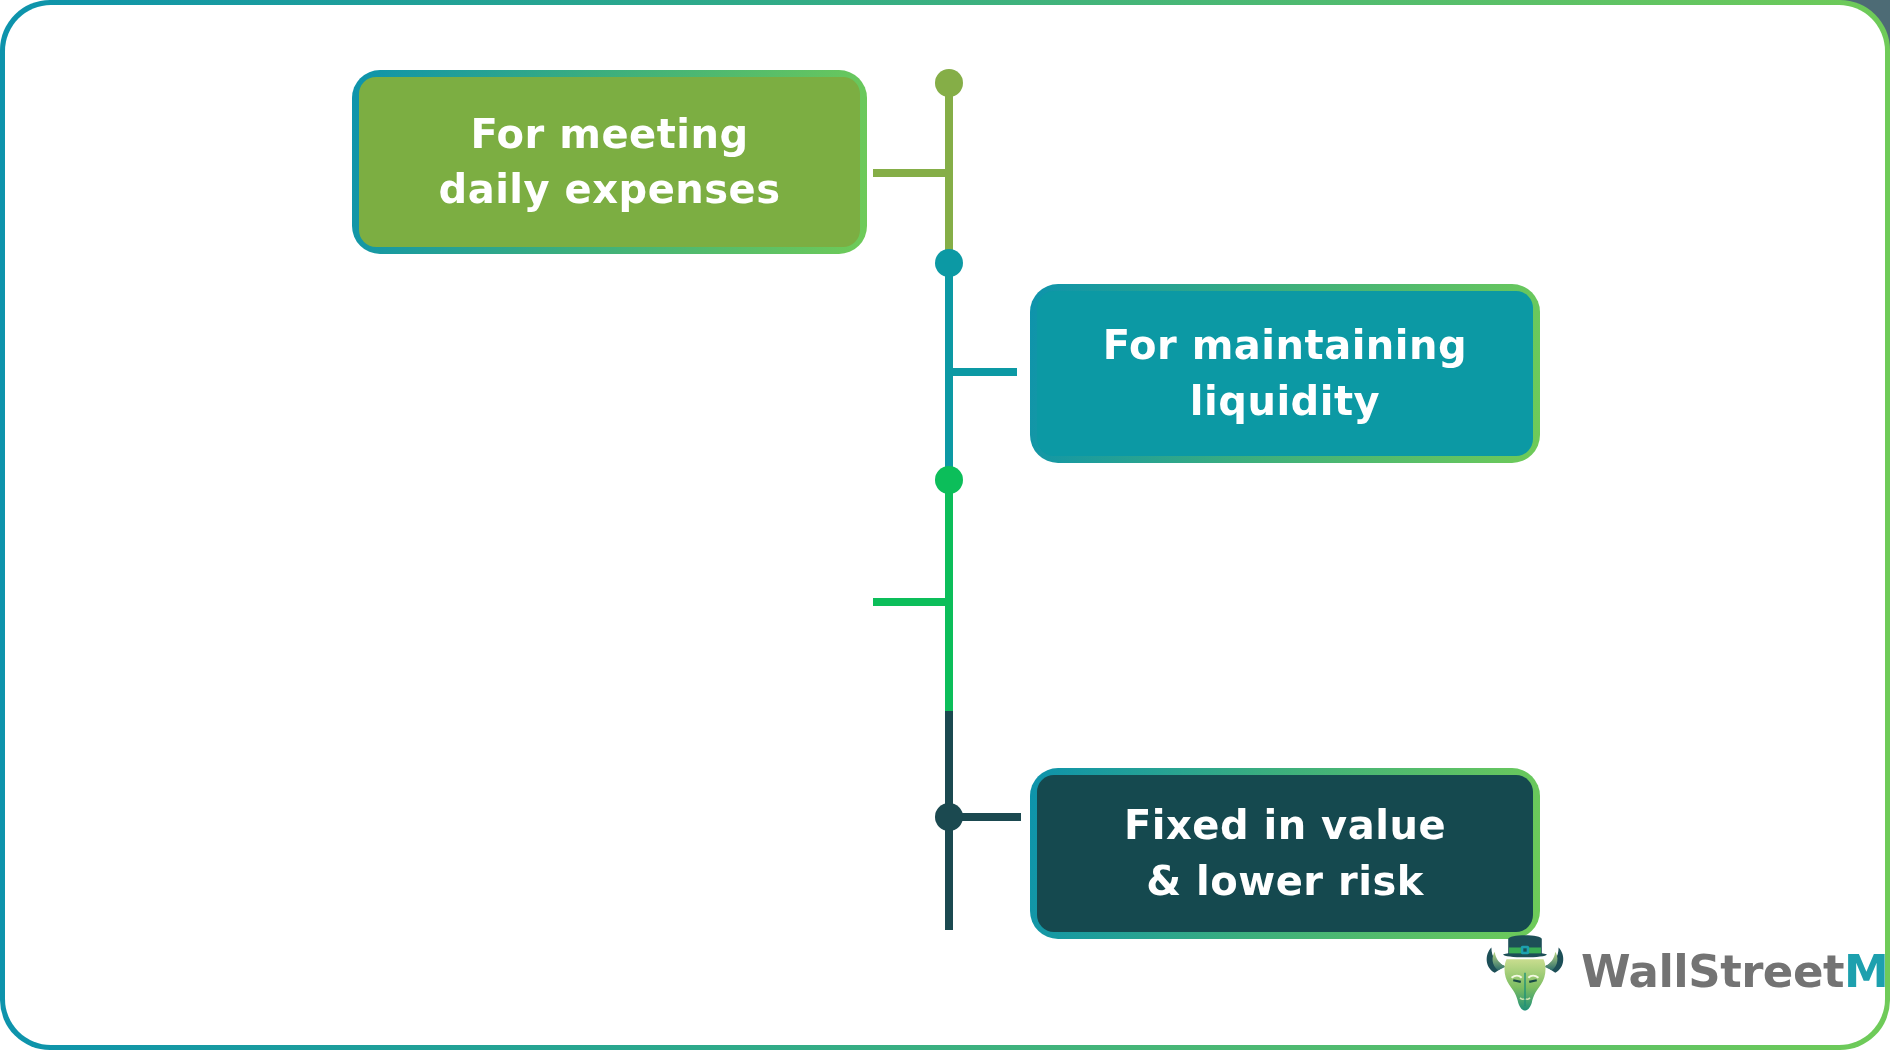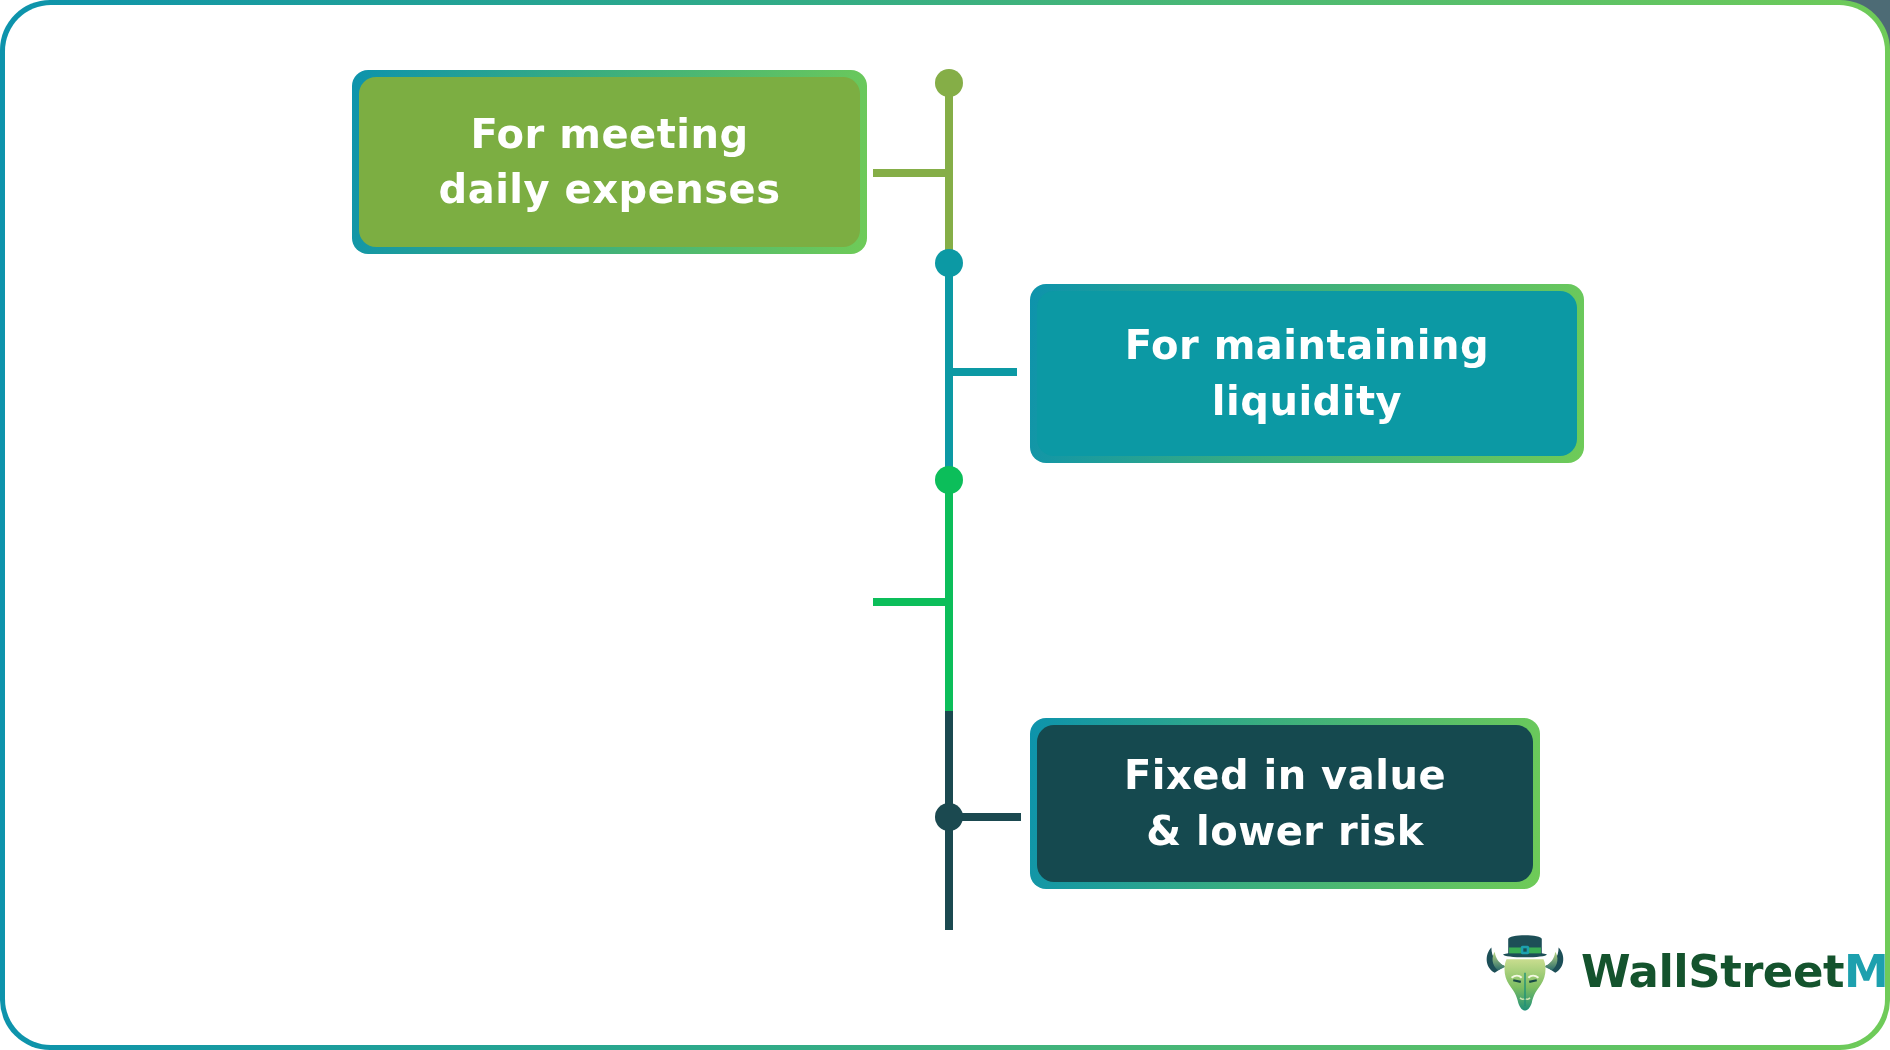--- a/index.html
+++ b/index.html
@@ -39,21 +39,21 @@
     width: 100%;
     height: 100%;
     border-radius: 46px;
     background: #ffffff;
     overflow: hidden;
   }
   
   .infobox {
     position: absolute;
     padding: 7px;
-    border-radius: 16px;
+    border-radius: 28px;
     background: linear-gradient(100deg, #0D93AC 0%, #3BAE7E 45%, #6FCB58 100%);
     box-sizing: border-box;
     z-index: 3;
   }
   .infobox .inner {
     width: 100%;
     height: 100%;
     border-radius: 17px;
     display: flex;
     align-items: center;
@@ -66,23 +66,23 @@
     white-space: pre-line;
     letter-spacing: 0.5px;
     box-sizing: border-box;
   }
   .fill-olive  { background: #7CAE42; }
   .fill-teal   { background: #0C99A4; }
   .fill-green  { background: #0CBE5A; }
   .fill-dark   { background: #15494F; }
 
   #box-daily    { left: 347px; top:  65px; width: 515px; height: 184px; }
-  #box-liquid   { left: 1025px; top: 279px; width: 554px; height: 179px; }
+  #box-liquid   { left: 1025px; top: 279px; width: 510px; height: 179px; }
   #box-working  { left: 347px; top: 507px; width: 515px; height: 178px; }
-  #box-fixed    { left: 1025px; top: 713px; width: 510px; height: 171px; }
+  #box-fixed    { left: 1025px; top: 763px; width: 510px; height: 171px; }
 
   
   .seg {
     position: absolute;
     left: 940px;
     width: 8px;
     z-index: 1;
   }
   .seg-olive { background: #85AE47; top:  78px; height: 180px; }
   .seg-teal  { background: #0C99A4; top: 258px; height: 218px; }
@@ -122,21 +122,21 @@
     gap: 14px;
     z-index: 3;
   }
   .logo svg { display: block; }
   .brand {
     font-size: 45px;
     font-weight: bold;
     letter-spacing: -0.5px;
     white-space: nowrap;
   }
-  .brand .part1 { color: #14532d; }
+  .brand .part1 { color: #737373; }
   .brand .part2 { color: #1DA0AE; }
 </style>
 </head>
 <body>
 
 <div class="stage">
   <div class="corner-dark"></div>
 
   <div class="card">
     <div class="card-inner">

